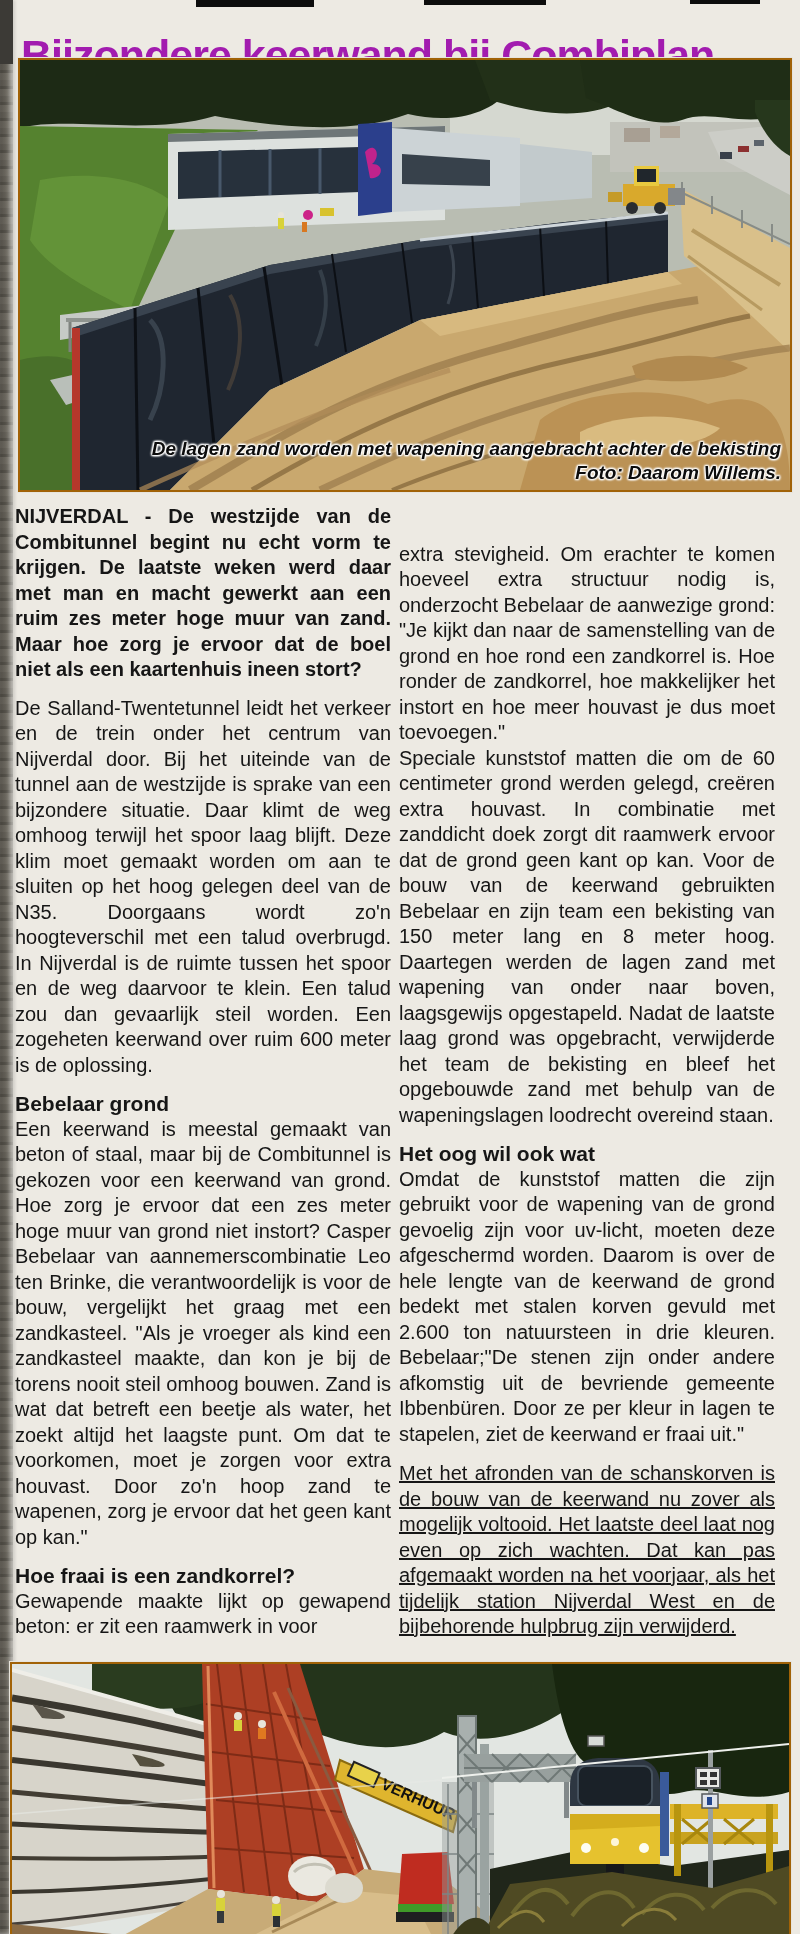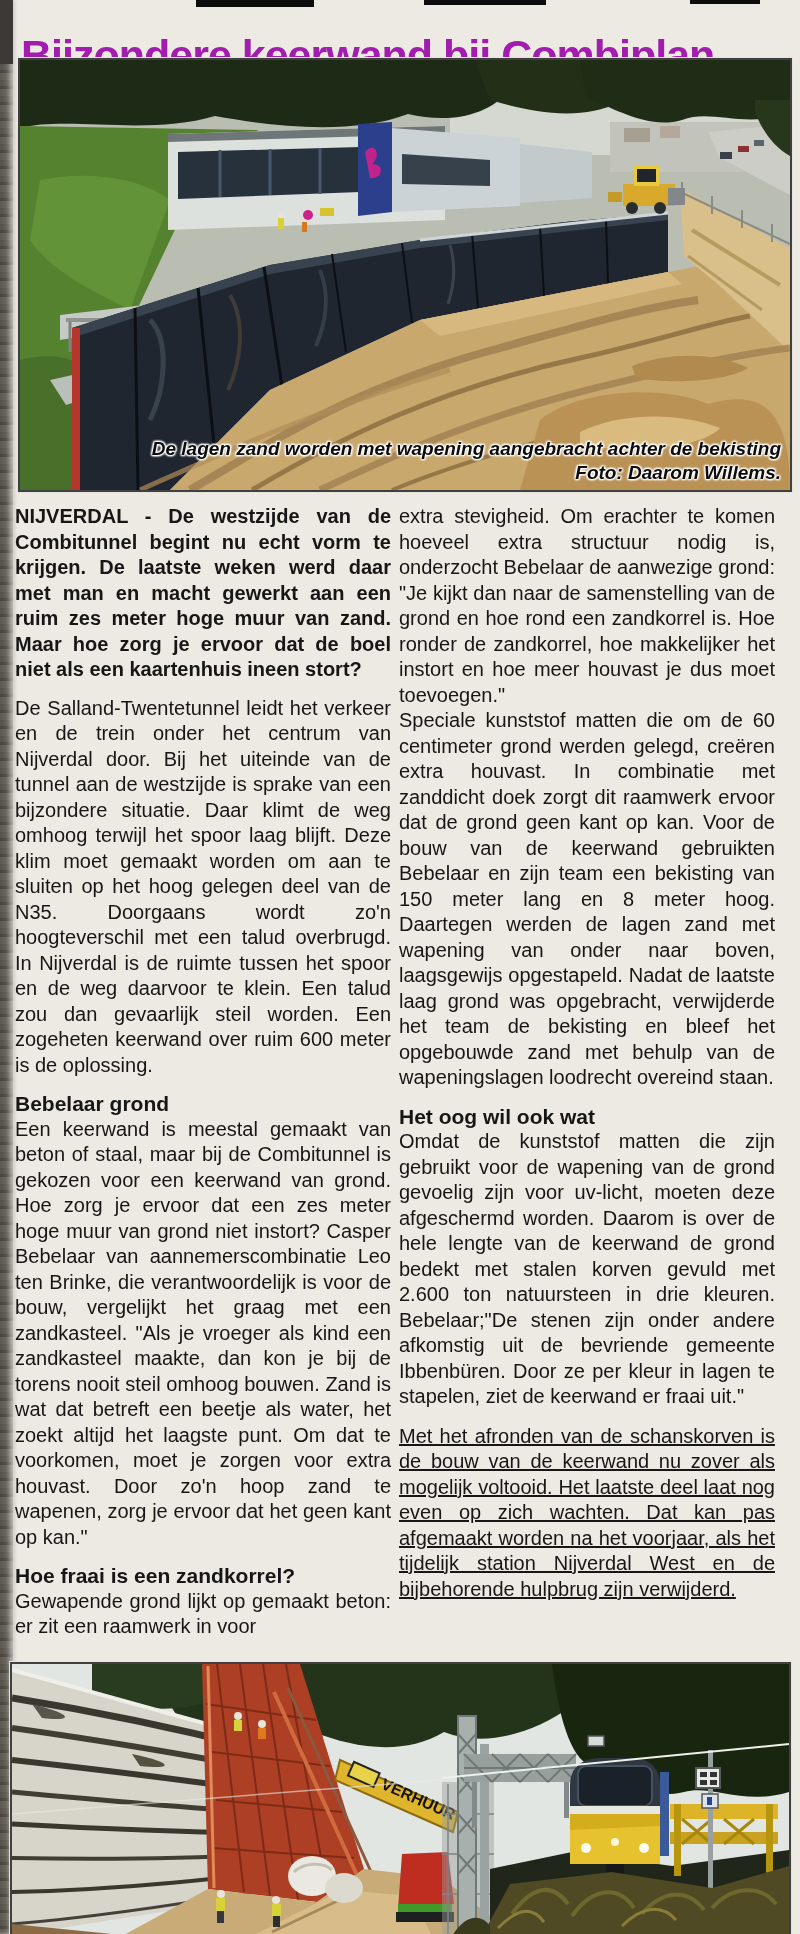--- a/index.html
+++ b/index.html
@@ -26,36 +26,36 @@
   .frag2{left:424px;top:0;width:122px;height:5px;}
   .frag3{left:690px;top:0;width:70px;height:4px;}
 
   .headline{
     position:absolute;left:21px;top:-2px;width:774px;
     font-size:43px;font-weight:bold;letter-spacing:-1px;line-height:56px;
     color:#a21caf;white-space:nowrap;
   }
 
   .photo{
-    position:absolute;border:2px solid #404040;background:#9aa08f;overflow:hidden;
+    position:absolute;border:2px solid #a16207;background:#9aa08f;overflow:hidden;
     box-shadow:0 0 0 1px #e7e4dd;
   }
   .photo-top{left:18px;top:58px;width:770px;height:430px;}
   .photo-bottom{left:10px;top:1662px;width:777px;height:272px;border-bottom:none;}
   .photo svg{display:block;width:100%;height:100%;}
 
   .caption{
     position:absolute;right:9px;bottom:5px;text-align:right;
     font-style:italic;font-weight:bold;font-size:19px;line-height:24px;color:#0c0c0c;
     text-shadow:0 0 2px #fff,0 0 3px #fff,1px 1px 2px #fff,-1px -1px 2px #fff,1px -1px 2px #fff,-1px 1px 2px #fff;
   }
 
   .article{
     position:absolute;left:15px;top:504px;width:778px;
-    display:flex;gap:8px;
+    display:flex;gap:8px;align-items:flex-end;
   }
   .col{width:376px;font-size:20px;line-height:25.5px;text-align:justify;}
   .col p{margin:0;}
   .lead{font-weight:bold;margin-bottom:13px !important;}
   .subhead{font-weight:bold;margin-top:13px !important;font-size:21px;}
   .spaced{margin-top:14px !important;text-decoration:underline;}
 </style>
 </head>
 <body>
 
@@ -185,21 +185,21 @@
   </div>
 </div>
 
 <div class="article">
   <div class="col">
     <p class="lead">NIJVERDAL - De westzijde van de Combitunnel begint nu echt vorm te krijgen. De laatste weken werd daar met man en macht gewerkt aan een ruim zes meter hoge muur van zand. Maar hoe zorg je ervoor dat de boel niet als een kaartenhuis ineen stort?</p>
     <p>De Salland-Twentetunnel leidt het verkeer en de trein onder het centrum van Nijverdal door. Bij het uiteinde van de tunnel aan de westzijde is sprake van een bijzondere situatie. Daar klimt de weg omhoog terwijl het spoor laag blijft. Deze klim moet gemaakt worden om aan te sluiten op het hoog gelegen deel van de N35. Doorgaans wordt zo'n hoogteverschil met een talud overbrugd. In Nijverdal is de ruimte tussen het spoor en de weg daarvoor te klein. Een talud zou dan gevaarlijk steil worden. Een zogeheten keerwand over ruim 600 meter is de oplossing.</p>
     <p class="subhead">Bebelaar grond</p>
     <p>Een keerwand is meestal gemaakt van beton of staal, maar bij de Combitunnel is gekozen voor een keerwand van grond. Hoe zorg je ervoor dat een zes meter hoge muur van grond niet instort? Casper Bebelaar van aannemerscombinatie Leo ten Brinke, die verantwoordelijk is voor de bouw, vergelijkt het graag met een zandkasteel. "Als je vroeger als kind een zandkasteel maakte, dan kon je bij de torens nooit steil omhoog bouwen. Zand is wat dat betreft een beetje als water, het zoekt altijd het laagste punt. Om dat te voorkomen, moet je zorgen voor extra houvast. Door zo'n hoop zand te wapenen, zorg je ervoor dat het geen kant op kan."</p>
     <p class="subhead">Hoe fraai is een zandkorrel?</p>
-    <p>Gewapende grond lijkt op gemaakt beton: er zit een raamwerk in voor</p>
+    <p>Gewapende maakte lijkt op gewapend beton: er zit een raamwerk in voor</p>
   </div>
   <div class="col">
     <p>extra stevigheid. Om erachter te komen hoeveel extra structuur nodig is, onderzocht Bebelaar de aanwezige grond: "Je kijkt dan naar de samenstelling van de grond en hoe rond een zandkorrel is. Hoe ronder de zandkorrel, hoe makkelijker het instort en hoe meer houvast je dus moet toevoegen."</p>
     <p>Speciale kunststof matten die om de 60 centimeter grond werden gelegd, creëren extra houvast. In combinatie met zanddicht doek zorgt dit raamwerk ervoor dat de grond geen kant op kan. Voor de bouw van de keerwand gebruikten Bebelaar en zijn team een bekisting van 150 meter lang en 8 meter hoog. Daartegen werden de lagen zand met wapening van onder naar boven, laagsgewijs opgestapeld. Nadat de laatste laag grond was opgebracht, verwijderde het team de bekisting en bleef het opgebouwde zand met behulp van de wapeningslagen loodrecht overeind staan.</p>
     <p class="subhead">Het oog wil ook wat</p>
     <p>Omdat de kunststof matten die zijn gebruikt voor de wapening van de grond gevoelig zijn voor uv-licht, moeten deze afgeschermd worden. Daarom is over de hele lengte van de keerwand de grond bedekt met stalen korven gevuld met 2.600 ton natuursteen in drie kleuren. Bebelaar;"De stenen zijn onder andere afkomstig uit de bevriende gemeente Ibbenbüren. Door ze per kleur in lagen te stapelen, ziet de keerwand er fraai uit."</p>
     <p class="spaced">Met het afronden van de schanskorven is de bouw van de keerwand nu zover als mogelijk voltooid. Het laatste deel laat nog even op zich wachten. Dat kan pas afgemaakt worden na het voorjaar, als het tijdelijk station Nijverdal West en de bijbehorende hulpbrug zijn verwijderd.</p>
   </div>
 </div>
 

